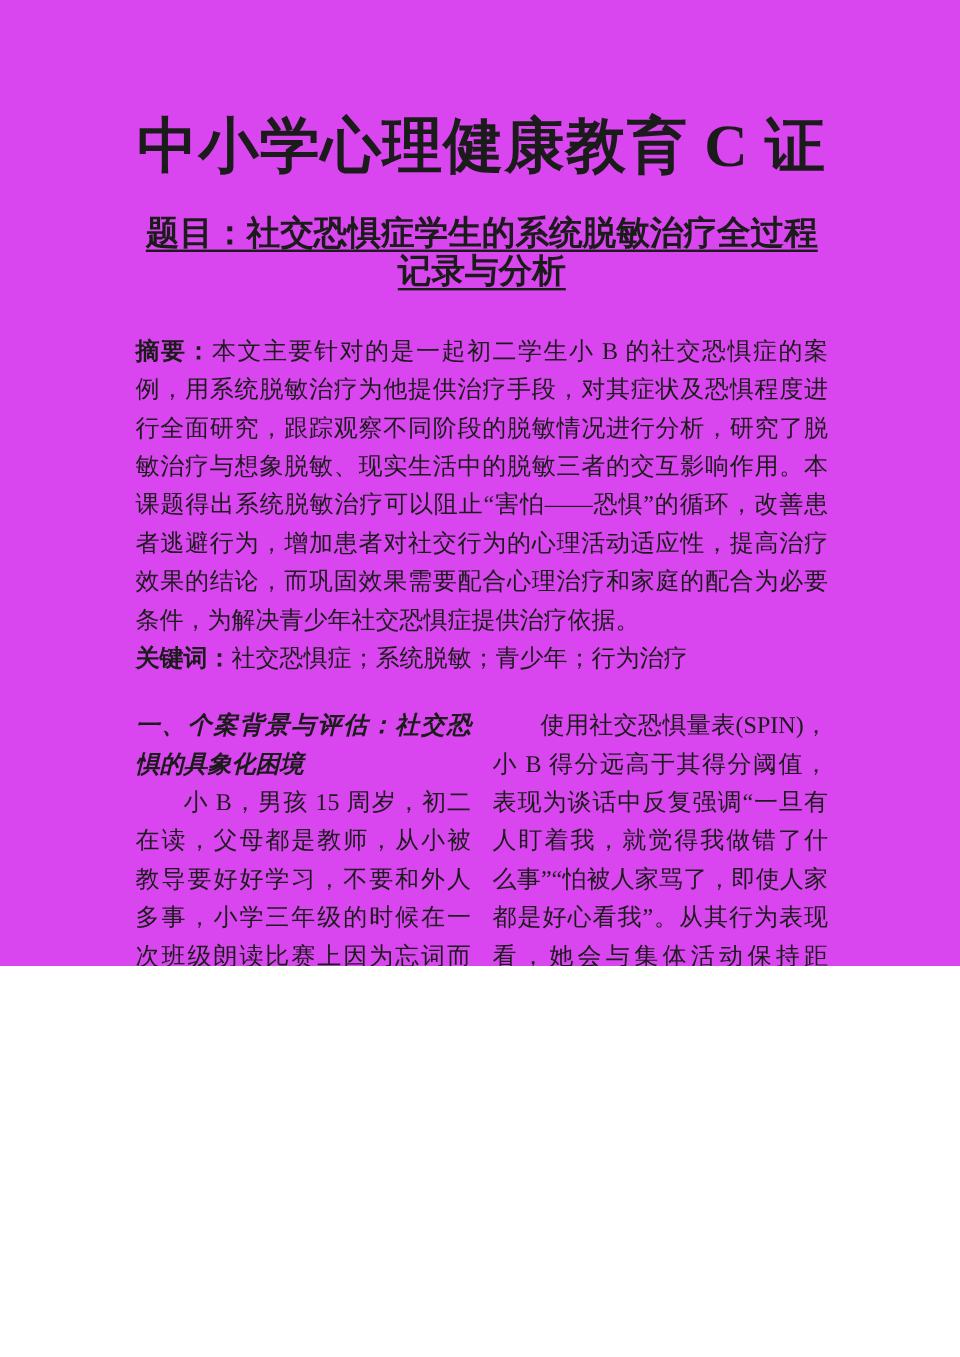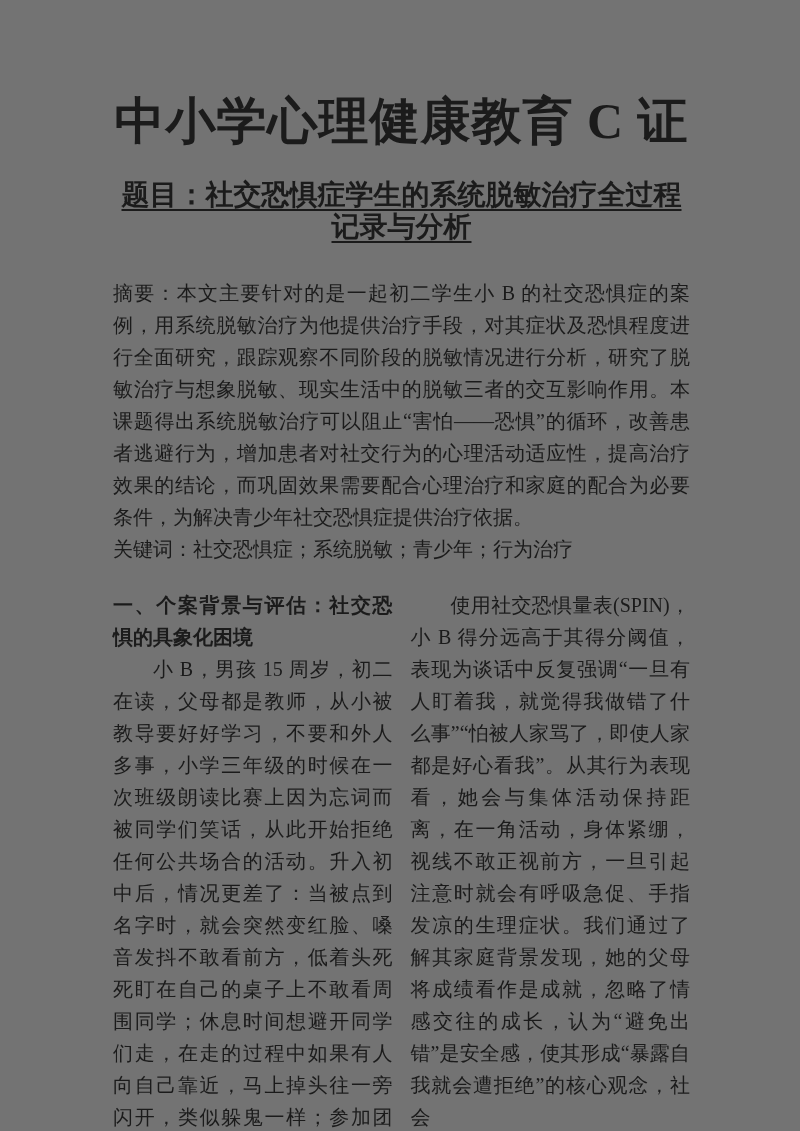--- a/index.html
+++ b/index.html
@@ -4,22 +4,22 @@
 <style>
   * { box-sizing: border-box; }
   html, body {
     margin: 0;
     padding: 0;
     background: #ffffff;
   }
   .page {
     position: relative;
     width: 800px;
-    height: 1131px;
-    background: #737373;
+    height: 805px;
+    background: #d946ef;
     color: #1b1b1b;
     font-family: "Liberation Serif", "DejaVu Serif", serif;
     overflow: hidden;
   }
   .doc {
     position: absolute;
     left: 113px;
     top: 88px;
     width: 577px;
   }
@@ -44,41 +44,42 @@
   }
   .abstract, .keywords {
     margin: 0;
     font-size: 20px;
     line-height: 32px;
     text-align: justify;
     text-justify: inter-character;
     word-break: break-all;
   }
   .abstract { margin-top: 34px; }
-  .bold-label { font-weight: normal; margin-top: 28px; }
+  .bold-label { font-weight: bold; margin-top: 28px; }
   .body-cols {
     margin-top: 24px;
     display: flex;
     gap: 18px;
   }
   .col {
     width: 279.5px;
     font-size: 20px;
     line-height: 32px;
     text-align: justify;
     text-justify: inter-character;
     word-break: break-all;
   }
   .section-heading {
     margin: 0;
     font-size: 20px;
     font-weight: bold;
     line-height: 32px;
     text-align: justify;
     text-justify: inter-character;
+    font-style: italic;
   }
   .para {
     margin: 0;
   }
   .para.indent { text-indent: 2em; }
 </style>
 </head>
 <body>
 
 <div class="page">

